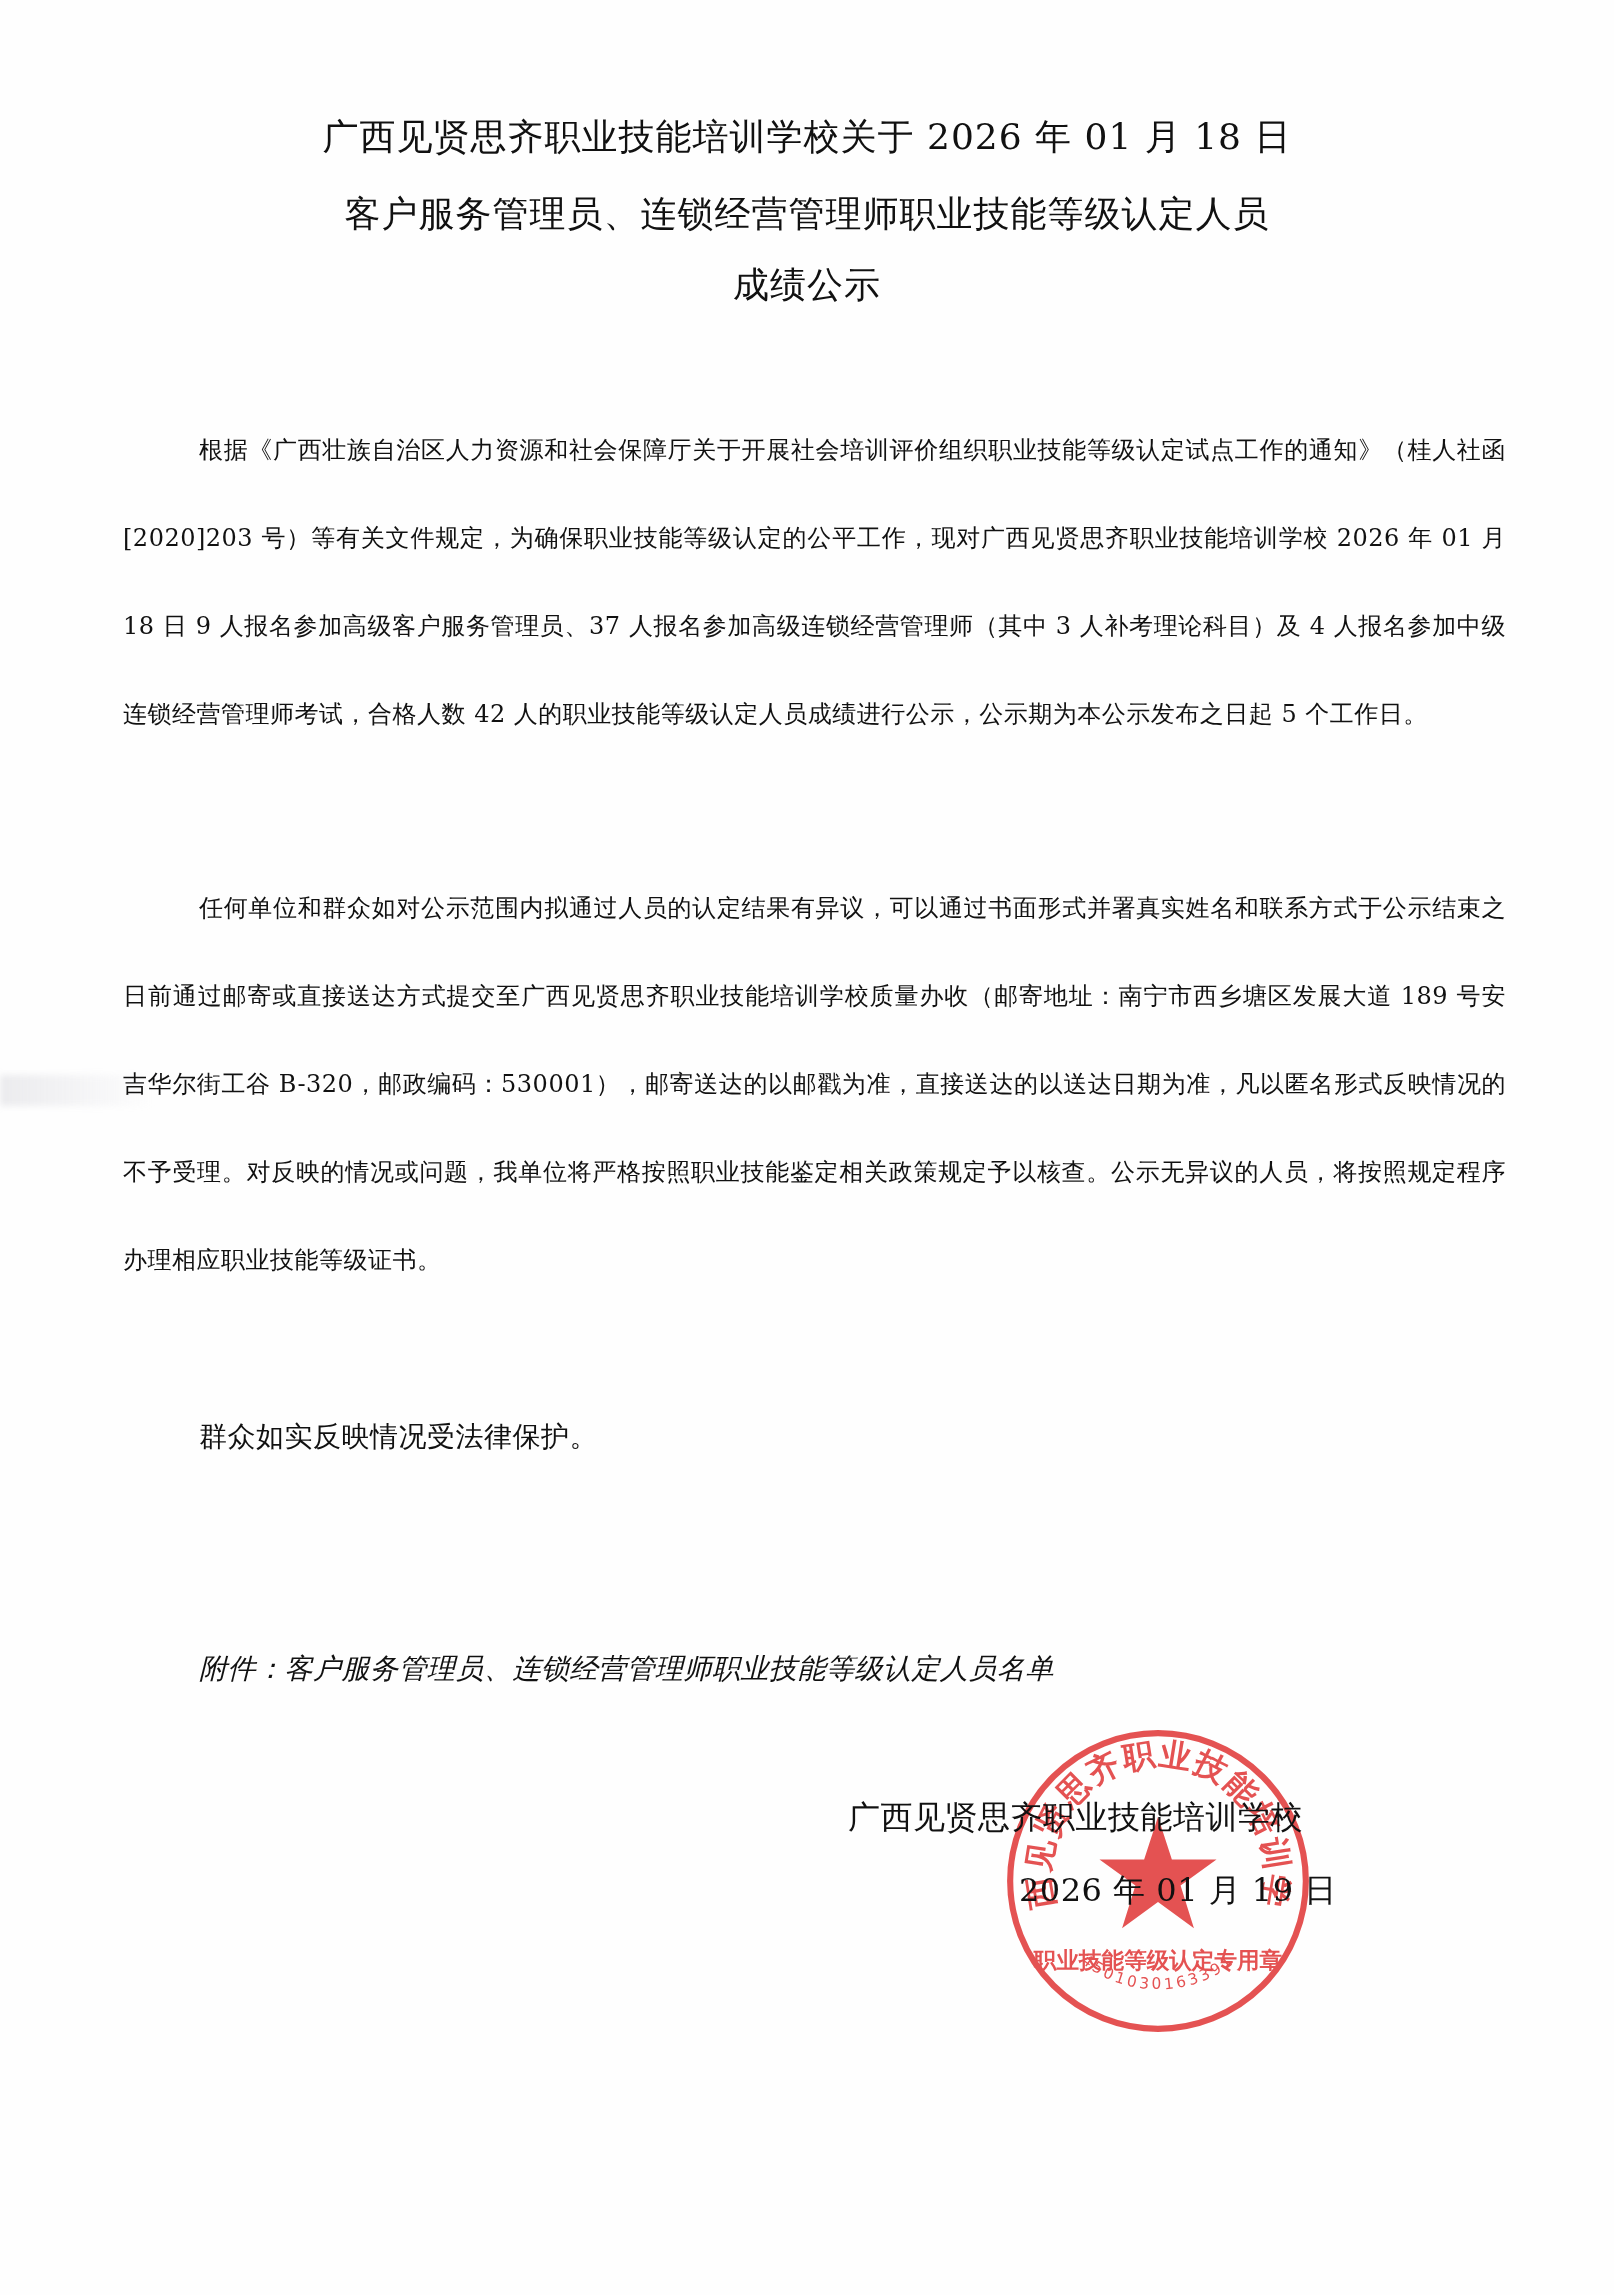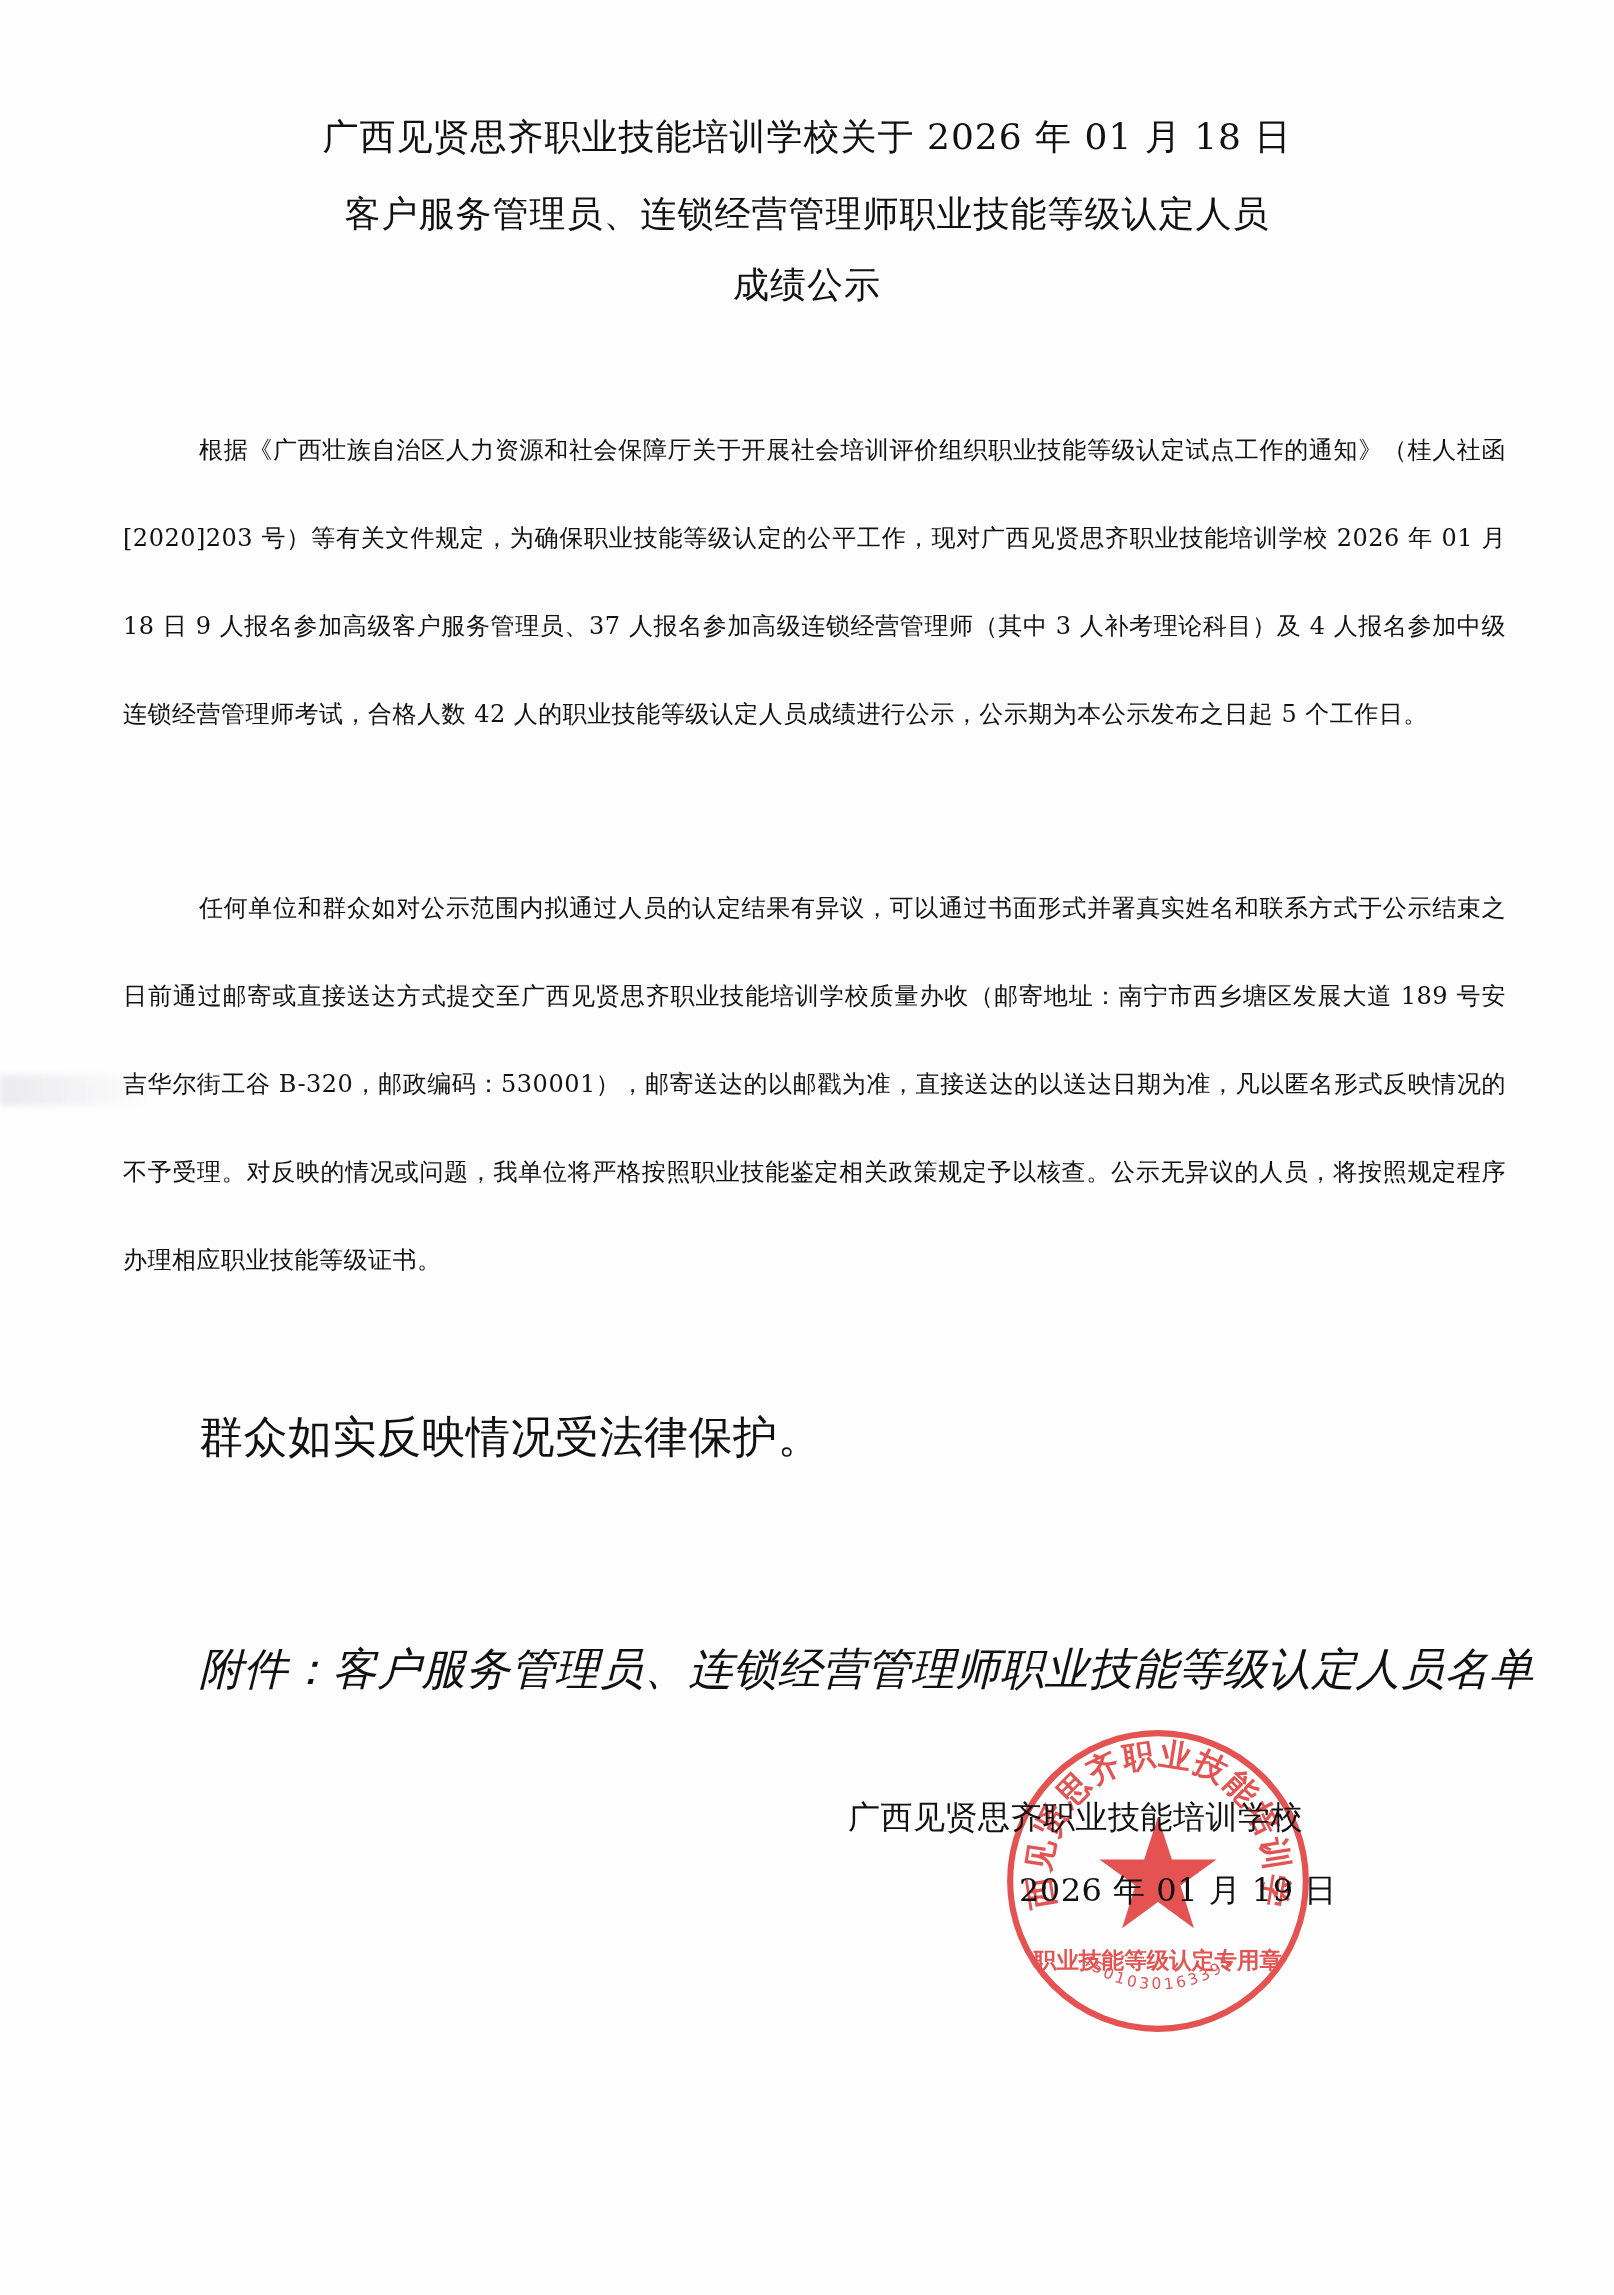--- a/index.html
+++ b/index.html
@@ -54,21 +54,21 @@
   }
   .para {
     margin: 0;
     text-indent: 76px;
   }
   .p1 { position: absolute; top: 406px; left: 123px; width: 1383px; }
   .p2 { position: absolute; top: 864px; left: 123px; width: 1383px; }
   .line-single {
     position: absolute;
     left: 199px;
-    font-size: 44px;
+    font-size: 28px;
     line-height: 76px;
     white-space: nowrap;
     letter-spacing: 0.5px;
   }
   .p3 { top: 1399px; }
   .p4 { top: 1475px; }
   .attach { top: 1631px; font-style: italic; }
 
   .sign {
     position: absolute;

